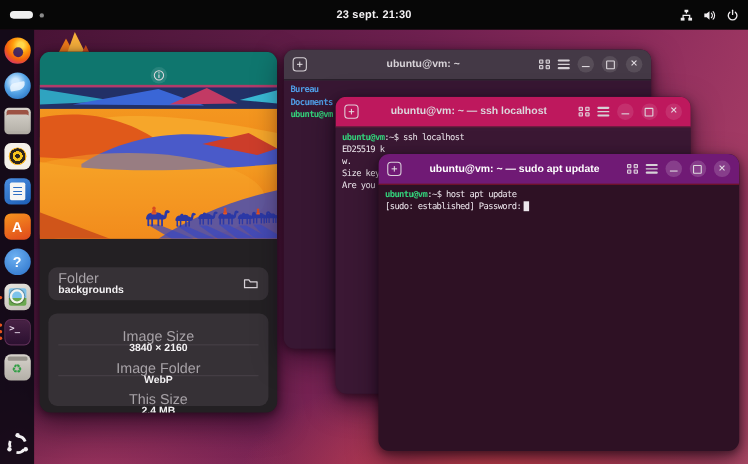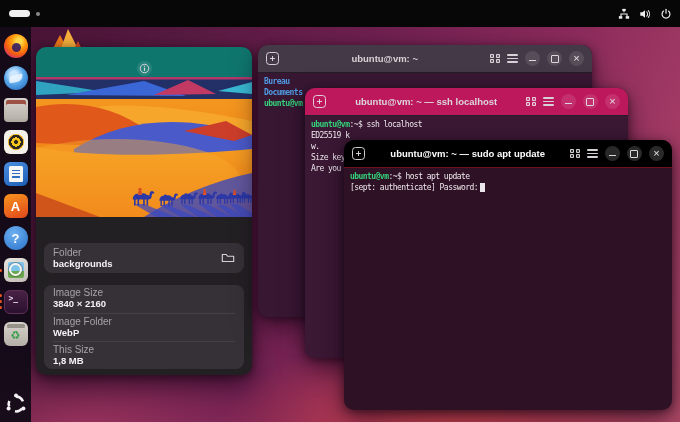--- a/index.html
+++ b/index.html
@@ -80,40 +80,40 @@
 
   
   .viewer{left:36px;top:47px;width:216px;height:328px;background:#232023;z-index:10;}
   .viewer .hdr{height:40px;background:#0f766e;border-bottom:1px solid #161316;color:#e9e6e9;flex-direction:column;}
   .viewer .hdr-title{color:#e9e6e9;margin:0 auto;}
   .vimg{position:absolute;left:0;top:30px;width:216px;height:140px;}
   .vcard{position:absolute;left:8px;right:8px;background:#363136;border-radius:8px;}
   .card-folder{top:196px;height:30px;display:flex;align-items:center;padding:0 9px;}
   .card-info{top:238px;height:84px;padding:0 9px;}
   .fld{flex:1;}
-  .flabel{font-size:10px;color:#a7a2a7;line-height:10px;}
+  .flabel{font-size:13px;color:#a7a2a7;line-height:10px;}
   .fvalue{font-size:9.5px;font-weight:bold;color:#f4f2f4;line-height:11px;}
-  .irow{height:28px;padding-top:3px;}
+  .irow{height:28px;padding-top:16px;text-align:center;}
   .irow + .irow{border-top:1px solid #464046;}
 
   
   .term .hdr{height:28px;}
   .tbody{position:absolute;left:0;right:0;bottom:0;top:28px;padding:3px 6px;
     font-family:"DejaVu Sans Mono",monospace;font-size:8px;letter-spacing:-0.55px;color:#efe9ef;}
   .tline{height:11px;line-height:11px;white-space:pre;}
   .sg{color:#33d17a;font-weight:bold;}
   .sb{color:#4f9be3;font-weight:bold;}
   .sf{color:#efe9ef;}
   .cursor{display:inline-block;width:5px;height:9px;background:#ece6ec;vertical-align:-1.5px;margin-left:2px;}
   .term1{left:258px;top:45px;width:334px;height:272px;background:#381733;z-index:11;}
   .term1 .hdr{background:#443946;border-bottom:1px solid #241c26;color:#d8d3d8;}
   .term2{left:305px;top:88px;width:323px;height:270px;background:#3b1834;z-index:12;}
   .term2 .hdr{background:#be185d;border-bottom:1px solid #261e28;color:#dcd7dc;}
   .term3{left:344px;top:140px;width:328px;height:270px;background:#2e1124;z-index:13;}
-  .term3 .hdr{background:#000000;border-bottom:1px solid #6f121b;color:#ffffff;}
+  .term3 .hdr{background:#701a75;border-bottom:1px solid #6f121b;color:#ffffff;}
   .term3 .wbtn{background:rgba(255,255,255,.16);}
   .term .hdr-title{margin:12px auto;}
 
   
   .oriole{position:absolute;left:30px;top:27px;z-index:1;}
 </style>
 </head>
 <body>
 
 <div class="desktop">
@@ -122,20 +122,21 @@
     <polygon points="8,50 30,8 44,34" fill="#ef7b1a"></polygon>
     <polygon points="22,46 38,2 52,30" fill="#f9b13c"></polygon>
     <polygon points="34,42 48,14 62,44" fill="#d8511c"></polygon>
   </svg>
 
   <div class="topbar">
     <div class="ws-wrap">
       <span class="ws-pill"></span>
       <span class="ws-dot"></span>
     </div>
+    <div class="clock">23 sept. 21:30</div>
     <div class="tray">
       <svg width="12" height="12" viewBox="0 0 14 14">
         <g stroke="#efedef" stroke-width="1.3" fill="none">
           <path d="M7 2v3M3.5 10V7h7v3"></path>
           <rect x="5" y="1" width="4" height="2.6" fill="#efedef" stroke="none"></rect>
           <rect x="1" y="9.5" width="4" height="3" fill="#efedef" stroke="none"></rect>
           <rect x="9" y="9.5" width="4" height="3" fill="#efedef" stroke="none"></rect>
         </g>
       </svg>
       <svg width="12" height="12" viewBox="0 0 14 14">
@@ -292,21 +293,21 @@
       <div class="irow">
         <div class="flabel">Image Size</div>
         <div class="fvalue">3840 × 2160</div>
       </div>
       <div class="irow">
         <div class="flabel">Image Folder</div>
         <div class="fvalue">WebP</div>
       </div>
       <div class="irow">
         <div class="flabel">This Size</div>
-        <div class="fvalue">1,8 MB</div>
+        <div class="fvalue">2,4 MB</div>
       </div>
     </div>
   </div>
 
   <div class="win term term1">
     <div class="hdr">
       <span class="newtab-ic"></span>
       <span class="hdr-title">ubuntu@vm: ~</span>
       <span class="grid-ic">
           <i></i>
@@ -372,17 +373,17 @@
           <i></i>
           <i></i>
           <i></i>
         </span>
       <span class="wbtn g-min"></span>
       <span class="wbtn g-max"></span>
       <span class="wbtn g-cls"></span>
     </div>
     <div class="tbody">
       <div class="tline"><span class="sg">ubuntu@vm</span><span class="sf">:~$ host apt update</span></div>
-      <div class="tline"><span class="sf">[sept: authenticate] Password:</span><span class="cursor"></span></div>
+      <div class="tline"><span class="sf">[sudo: established] Password:</span><span class="cursor"></span></div>
     </div>
   </div>
 
 </div>
 
 </body></html>

